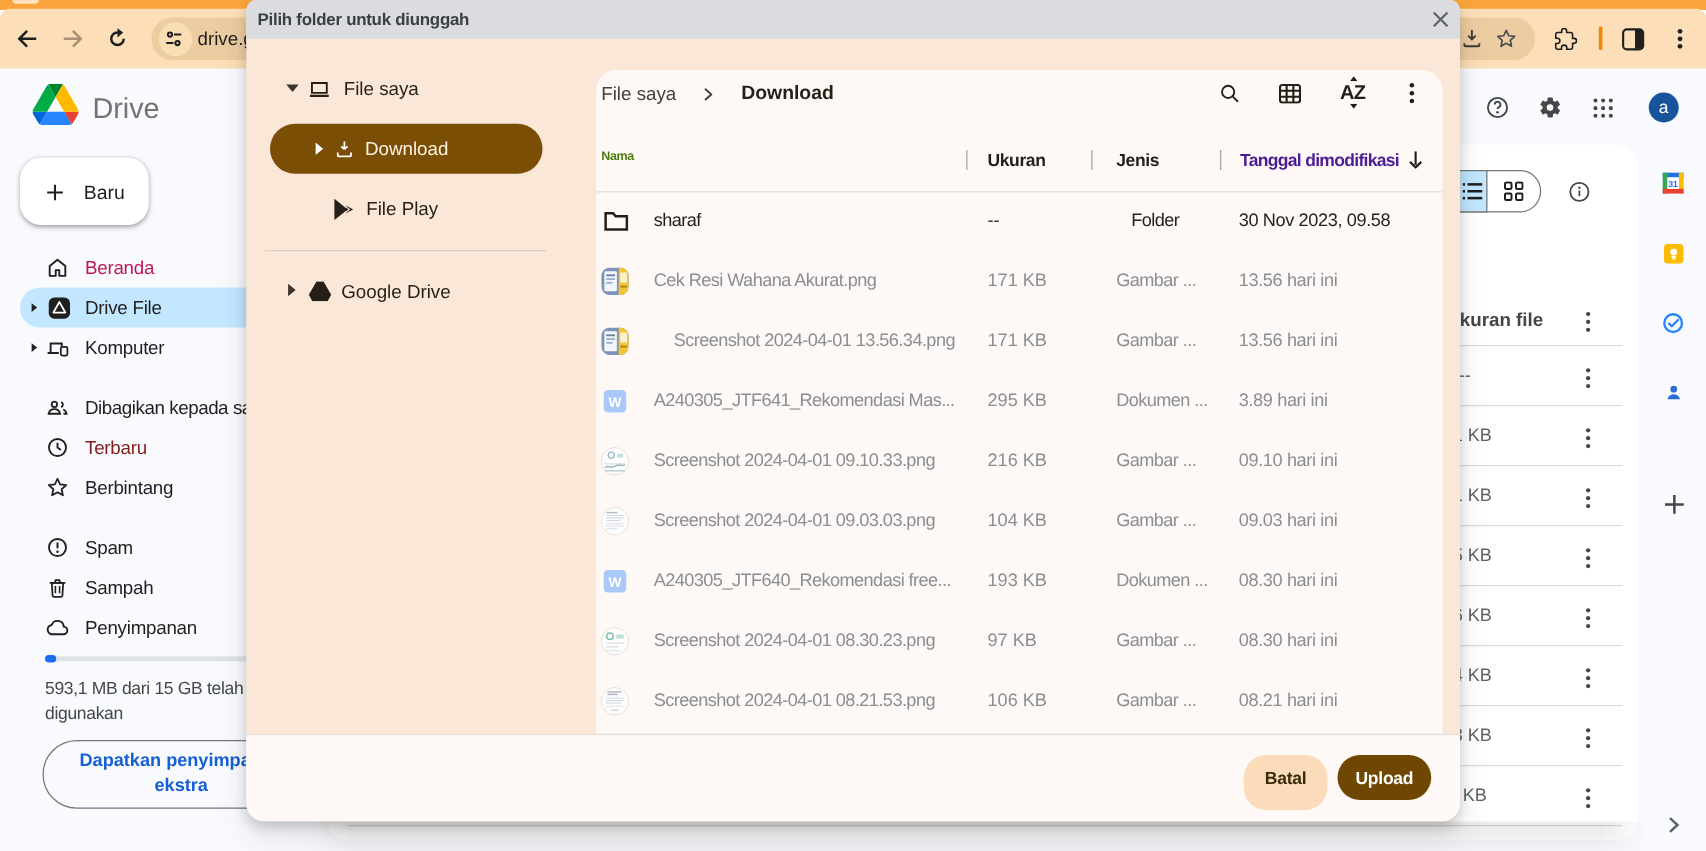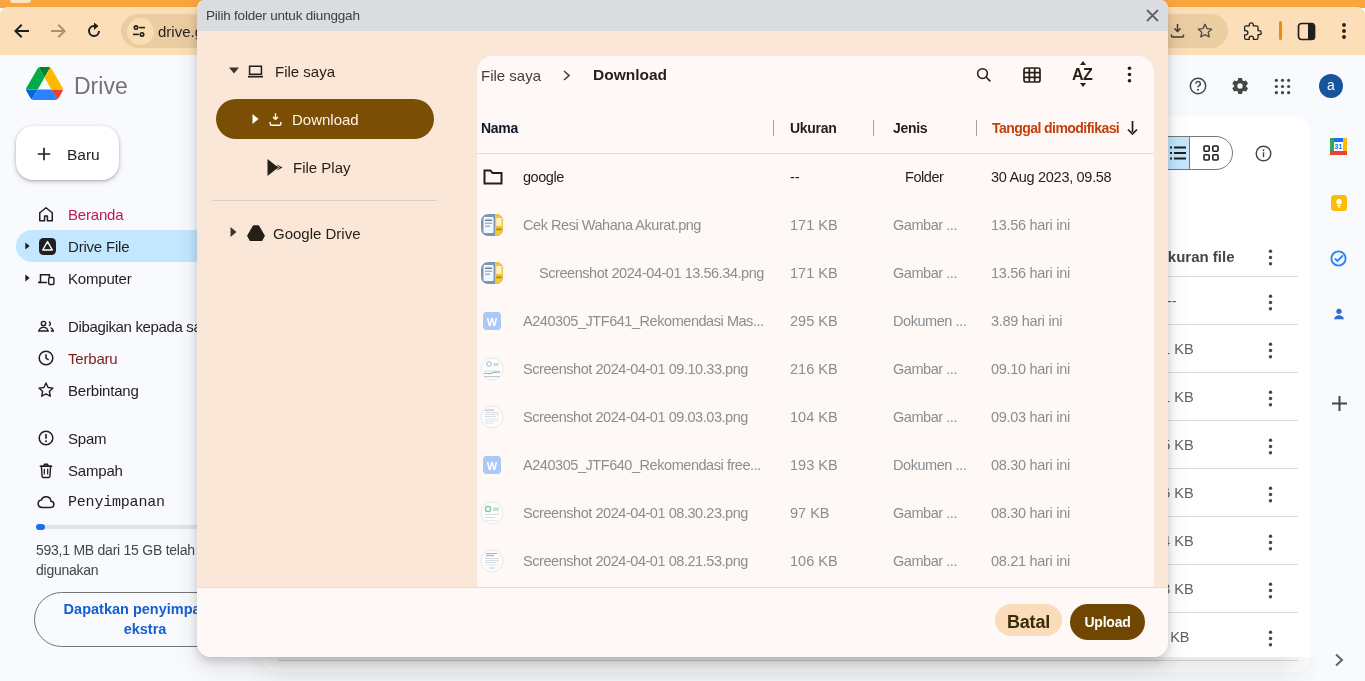--- a/index.html
+++ b/index.html
@@ -142,21 +142,21 @@
 <svg class="abs" style="left:36px;top:460px" width="20" height="20" viewBox="0 0 24 24">
     <path d="M6.5 7.5h11l-.8 12.2a1.5 1.5 0 0 1-1.5 1.3H8.8a1.5 1.5 0 0 1-1.5-1.3z" fill="none" stroke="#1f1f1f" stroke-width="1.7"></path>
     <path d="M4.5 7.5h15M9.5 7.2l.7-2.2h3.6l.7 2.2" fill="none" stroke="#1f1f1f" stroke-width="1.7"></path>
     <path d="M10 10.5v7M14 10.5v7" stroke="#1f1f1f" stroke-width="1.5"></path>
   </svg>
 <div class="abs" style="left:68px;top:462px;font-size:15px;letter-spacing:-0.2px;color:#1f1f1f;">Sampah</div>
 
 <svg class="abs" style="left:36px;top:492px" width="20" height="20" viewBox="0 0 24 24">
     <path d="M7 18.5a4.5 4.5 0 0 1-.6-8.95 6 6 0 0 1 11.6 1.55A3.7 3.7 0 0 1 17.5 18.5z" fill="none" stroke="#1f1f1f" stroke-width="1.8"></path>
   </svg>
-<div class="abs" style="left:68px;top:494px;font-size:15px;letter-spacing:-0.2px;color:#1f1f1f;font-family:Liberation Mono, monospace;">Penyimpanan</div>
+<div class="abs" style="left:68px;top:494px;font-size:15px;letter-spacing:-0.2px;color:#1f1f1f;">Penyimpanan</div>
 
 <div class="abs" style="left:36px;top:525px;width:210px;height:4px;background:#dfe2e6;border-radius:2px;"></div>
 <div class="abs" style="left:36px;top:524px;width:9px;height:6px;background:#1b6ef3;border-radius:3px;"></div>
 <div class="abs" style="left:36px;top:540px;font-size:14px;letter-spacing:-0.25px;color:#444746;line-height:20px;">593,1 MB dari 15 GB telah<br>digunakan</div>
 
 <div class="abs" style="left:34px;top:592px;width:222px;height:55px;border:1px solid #747775;border-radius:28px;"></div>
 <div class="abs" style="left:34px;top:599px;width:222px;text-align:center;font-size:14.5px;font-weight:bold;color:#155fd4;line-height:20px;">Dapatkan penyimpanan<br>ekstra</div>
 
 <svg class="abs" style="left:1188px;top:76px" width="20" height="20" viewBox="0 0 24 24">
     <circle cx="12" cy="12" r="9.2" fill="none" stroke="#444746" stroke-width="1.8"></circle>
@@ -322,21 +322,21 @@
   </svg>
 <svg class="abs" style="left:1333px;top:653px" width="12" height="14" viewBox="0 0 12 14">
     <path d="M3 1.5l6 5.5-6 5.5" fill="none" stroke="#5f6368" stroke-width="2"></path>
   </svg>
 
 <div class="abs" style="left:246px;top:657px;width:1072px;height:24px;background:linear-gradient(to bottom, rgba(40,36,30,.10), rgba(40,36,30,.035));-webkit-mask-image:linear-gradient(to right, transparent, #000 36px, #000 calc(100% - 36px), transparent);"></div>
 
 <div class="abs" id="dialog" style="left:197px;top:0;width:971px;height:657px;background:#fae7d8;border-radius:8px 8px 14px 14px;box-shadow:0 4px 9px rgba(0,0,0,.16),0 12px 26px rgba(0,0,0,.10);">
 
   <div class="abs" style="left:0;top:0;width:971px;height:31px;background:#dbdce0;border-radius:8px 8px 0 0;"></div>
-  <div class="abs" style="left:9px;top:8px;font-size:13.5px;letter-spacing:-0.2px;color:#3c4043;">Pilih folder untuk diunggah</div>
+  <div class="abs" style="left:9px;top:8px;font-size:13.5px;letter-spacing:-0.2px;color:#3c4043;font-weight:bold;">Pilih folder untuk diunggah</div>
   <svg class="abs" style="left:949px;top:9px" width="13" height="13" viewBox="0 0 13 13">
       <path d="M1 1l11 11M12 1L1 12" stroke="#5f6368" stroke-width="1.8"></path>
     </svg>
 
   <svg class="abs" style="left:32px;top:67px" width="10" height="7" viewBox="0 0 10 7">
       <path d="M0 .5h10L5 6.5z" fill="#3a352f"></path>
     </svg>
   <svg class="abs" style="left:49px;top:62px" width="19" height="19" viewBox="0 0 24 24">
       <path d="M4.5 5.5h15v10h-15z" fill="none" stroke="#241f17" stroke-width="1.9"></path>
       <path d="M2.5 18.5h19" stroke="#241f17" stroke-width="2.2"></path>
@@ -397,40 +397,40 @@
       <path d="M0 0h6L3 4z" fill="#241f17"></path>
     </svg>
   <svg class="abs" style="left:930px;top:66px" width="5" height="17" viewBox="0 0 5 17">
       <g fill="#241f17">
         <circle cx="2.5" cy="2.2" r="1.8"></circle>
         <circle cx="2.5" cy="8.5" r="1.8"></circle>
         <circle cx="2.5" cy="14.8" r="1.8"></circle>
       </g>
     </svg>
 
-  <div class="abs" style="left:284px;top:120px;font-size:14px;font-weight:bold;letter-spacing:-0.3px;color:#0f172a;">Nama</div>
+  <div class="abs" style="left:284px;top:120px;font-size:10px;font-weight:bold;letter-spacing:-0.3px;color:#4d7c0f;">Nama</div>
   <div class="abs" style="left:576px;top:120px;width:1px;height:16px;background:#a8a29a;"></div>
   <div class="abs" style="left:593px;top:120px;font-size:14px;font-weight:bold;letter-spacing:-0.3px;color:#241f17;">Ukuran</div>
   <div class="abs" style="left:676px;top:120px;width:1px;height:16px;background:#a8a29a;"></div>
   <div class="abs" style="left:696px;top:120px;font-size:14px;font-weight:bold;letter-spacing:-0.3px;color:#241f17;">Jenis</div>
   <div class="abs" style="left:779px;top:120px;width:1px;height:16px;background:#a8a29a;"></div>
-  <div class="abs" style="left:795px;top:120px;font-size:14px;font-weight:bold;letter-spacing:-0.55px;color:#c2410c;">Tanggal dimodifikasi</div>
+  <div class="abs" style="left:795px;top:120px;font-size:14px;font-weight:bold;letter-spacing:-0.55px;color:#4c1d95;">Tanggal dimodifikasi</div>
   <svg class="abs" style="left:929px;top:121px" width="13" height="14" viewBox="0 0 13 14">
       <path d="M6.5 0v11M2 8.5l4.5 4.5L11 8.5" fill="none" stroke="#241f17" stroke-width="1.7"></path>
     </svg>
   <div class="abs" style="left:280px;top:153px;width:677px;height:1px;background:#e4ddd9;"></div>
 
   <div id="rows">
   <svg class="abs" style="left:286px;top:168px" width="20" height="17" viewBox="0 0 20 17">
         <path d="M1.5 2.5h6l2 2.5h9v10.5h-17z" fill="none" stroke="#241f17" stroke-width="2"></path>
       </svg>
-  <div class="abs" style="left:326px;top:169px;font-size:14.5px;letter-spacing:-0.45px;color:#241f17;white-space:nowrap;">google</div>
+  <div class="abs" style="left:326px;top:169px;font-size:14.5px;letter-spacing:-0.45px;color:#241f17;white-space:nowrap;">sharaf</div>
   <div class="abs" style="left:593px;top:169px;font-size:14.5px;color:#241f17;">--</div>
   <div class="abs" style="left:696px;top:169px;font-size:14.5px;letter-spacing:-0.45px;color:#241f17;margin-left:12px;">Folder</div>
-  <div class="abs" style="left:794px;top:169px;font-size:14.5px;letter-spacing:-0.3px;color:#241f17;white-space:nowrap;">30 Aug 2023, 09.58</div>
+  <div class="abs" style="left:794px;top:169px;font-size:14.5px;letter-spacing:-0.3px;color:#241f17;white-space:nowrap;">30 Nov 2023, 09.58</div>
   <svg class="abs" style="left:283px;top:213px" width="24" height="24" viewBox="0 0 24 24">
         <g>
           <clipPath id="ck">
             <rect x="1" y="1" width="22" height="22" rx="7"></rect>
           </clipPath>
           <g clip-path="url(#ck)">
             <rect x="1" y="1" width="22" height="22" fill="#7e95ba"></rect>
             <rect x="3.5" y="4" width="10" height="16" rx="1" fill="#f4f6fb"></rect>
             <rect x="5" y="6.5" width="7" height="1.5" fill="#6d80a0"></rect>
             <rect x="5" y="9.5" width="7" height="1.5" fill="#9fb0ca"></rect>
@@ -530,15 +530,15 @@
         <rect x="5" y="15.5" width="14" height="0.9" fill="#dfe3ea"></rect>
         <rect x="9" y="18.5" width="6" height="1" fill="#c5ccd8"></rect>
       </svg>
   <div class="abs" style="left:326px;top:553px;font-size:14.5px;letter-spacing:-0.45px;color:#8a8e93;white-space:nowrap;">Screenshot 2024-04-01 08.21.53.png</div>
   <div class="abs" style="left:593px;top:553px;font-size:14.5px;color:#8a8e93;">106 KB</div>
   <div class="abs" style="left:696px;top:553px;font-size:14.5px;letter-spacing:-0.45px;color:#8a8e93;">Gambar ...</div>
   <div class="abs" style="left:794px;top:553px;font-size:14.5px;letter-spacing:-0.3px;color:#8a8e93;white-space:nowrap;">08.21 hari ini</div>
   </div>
 
   <div class="abs" style="left:0;top:587px;width:971px;height:70px;background:#fef8f6;border-top:1px solid #e4ddd9;border-radius:0 0 14px 14px;"></div>
-  <div class="abs" style="left:798px;top:604px;width:67px;height:32px;background:#fbdcba;border-radius:18px;text-align:center;font-size:18px;font-weight:bold;letter-spacing:-0.2px;color:#3a2b07;line-height:36px;">Batal</div>
+  <div class="abs" style="left:798px;top:604px;width:67px;height:44px;background:#fbdcba;border-radius:18px;text-align:center;font-size:14px;font-weight:bold;letter-spacing:-0.2px;color:#3a2b07;line-height:36px;">Batal</div>
   <div class="abs" style="left:873px;top:604px;width:75px;height:36px;background:#6f4703;border-radius:18px;text-align:center;font-size:14px;font-weight:bold;letter-spacing:-0.2px;color:#fff;line-height:36px;">Upload</div>
 </div>
 
 </body></html>

